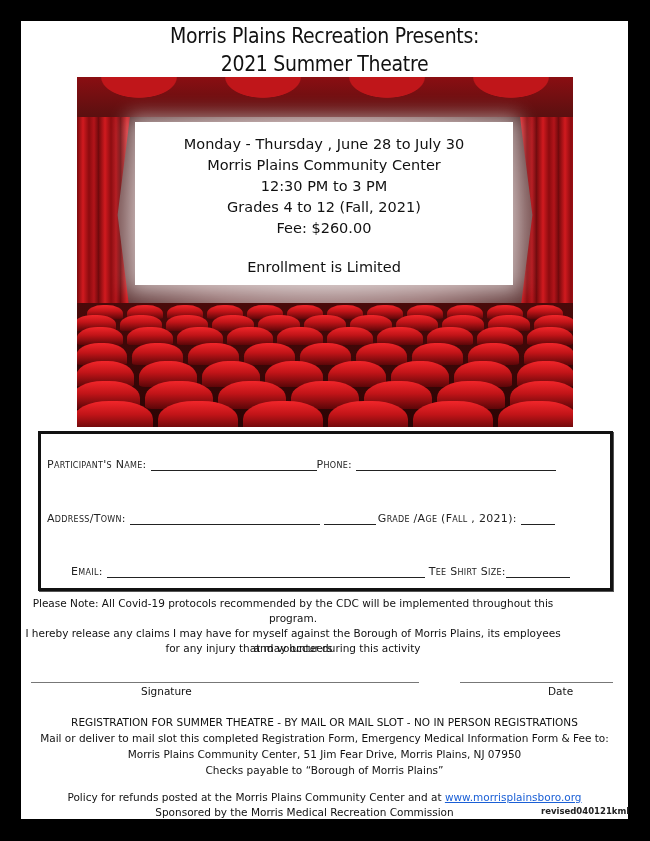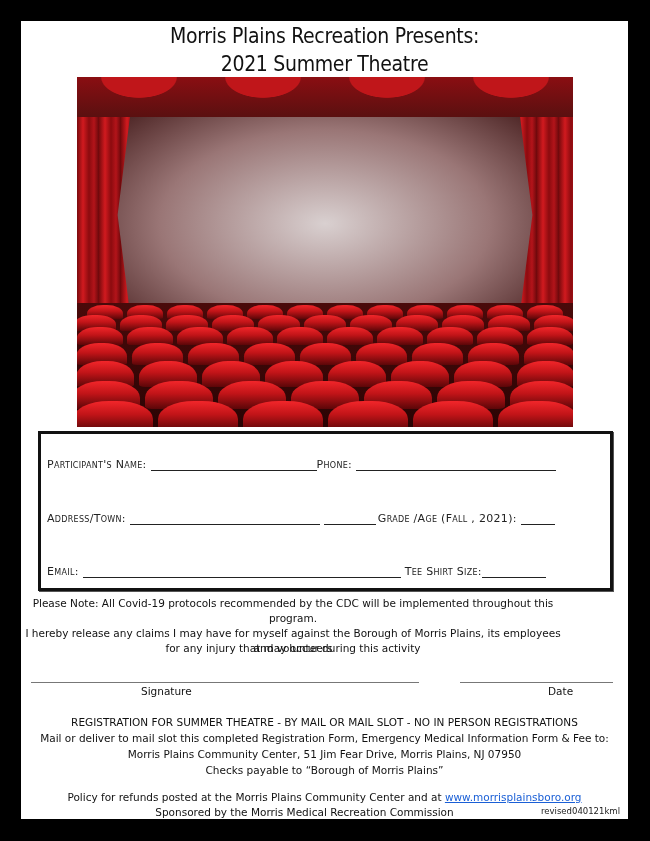--- a/index.html
+++ b/index.html
@@ -35,42 +35,51 @@
            background: linear-gradient(#4a0a0a, #2a0404); }
   .row { position:absolute; left:0; width:100%; display:flex; justify-content:center; }
   .seat { flex:none; border-radius:45% 45% 10% 10% / 60% 60% 10% 10%;
           background: linear-gradient(#f2262a 0%, #c11418 45%, #5b0608 100%); }
   .form-box { position:absolute; left:17px; top:410px; width:569px; height:154px; border:3px solid #111;
               box-shadow: 1px 1px 0 #555; background:#fff; }
   .frow { position:absolute; left:6px; right:8px; display:flex; align-items:flex-end; font-size:11px;
           font-variant: small-caps; letter-spacing:0.3px; color:#222; }
   .frow .line { flex:none; border-bottom:1px solid #222; height:12px; margin-left:4px; }
   .frow .lbl { flex:none; white-space:nowrap; }
-  .r1 { top:24px; } .r2 { top:78px; } .r3 { top:131px; }
+  .r1 { top:24px; } .r2 { top:78px; } .r3 { top:131px;margin-left:24px; }
   .note { position:absolute; left:0; width:544px; text-align:center; font-size:10.5px; line-height:15px; color:#111; }
   .sigline { position:absolute; height:0; border-top:1.5px solid #777; top:661px; }
   .siglbl { position:absolute; font-size:10.5px; top:664px; color:#111; }
   .reg { position:absolute; left:0; width:607px; text-align:center; font-size:10.5px; line-height:16px; color:#111; }
   a.link { color:#1a5fd6; text-decoration:underline; }
-  .revised { position:absolute; left:520px; top:785px; font-size:8.5px; color:#222; }
+  .revised { position:absolute; left:520px; top:785px; font-size:8.5px; color:#222;font-weight:bold; }
 </style>
 </head>
 <body>
 
 <div class="page">
 
   <div class="title t1">Morris Plains Recreation Presents:</div>
   <div class="title t2">2021 Summer Theatre</div>
 
   <div class="stage">
     <div class="backwall"></div>
     <div class="curtain-l"></div>
     <div class="curtain-r"></div>
     <div class="valance"></div>
 
+    <div class="screen">
+      <div>Monday - Thursday , June 28 to July 30</div>
+      <div>Morris Plains Community Center</div>
+      <div>12:30 PM  to 3  PM</div>
+      <div>Grades 4 to 12 (Fall, 2021)</div>
+      <div>Fee:  $260.00</div>
+      <div class="gap"></div>
+      <div>Enrollment is Limited</div>
+    </div>
 
     <div class="seats">
       <div class="row" style="top:2px;gap:4px;">
         <div class="seat" style="width:36px;height:14px;"></div>
           <div class="seat" style="width:36px;height:14px;"></div>
           <div class="seat" style="width:36px;height:14px;"></div>
           <div class="seat" style="width:36px;height:14px;"></div>
           <div class="seat" style="width:36px;height:14px;"></div>
           <div class="seat" style="width:36px;height:14px;"></div>
           <div class="seat" style="width:36px;height:14px;"></div>

